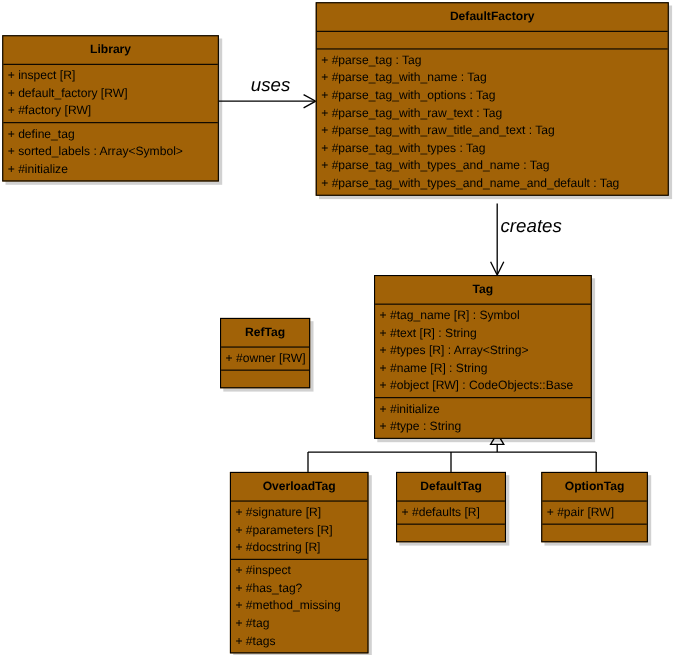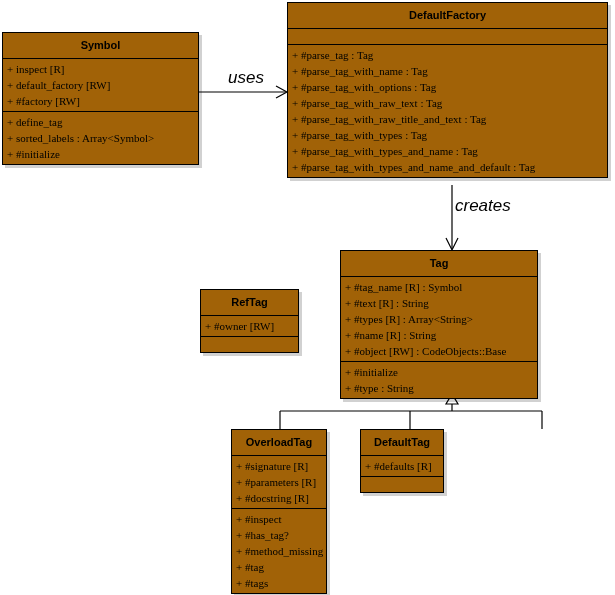--- a/index.html
+++ b/index.html
@@ -54,21 +54,20 @@
   }
   .compartment.empty {
     height: 15px;
     padding: 0;
   }
   .member {
     font-size: 11px;
     line-height: 16px;
     white-space: nowrap;
     padding: 0 3px 0 4px;
-    font-family: Liberation Serif, serif;
   }
   .edge-label {
     position: absolute;
     font-size: 17px;
     line-height: 13px;
     color: #000000;
     background: transparent;
     white-space: nowrap;
     z-index: 3;
     font-style: italic;
@@ -95,21 +94,21 @@
       <polygon points="452,394 446,404 458,404" fill="#ffffff" stroke="#000" stroke-width="1.2"></polygon>
       <line x1="452" y1="404" x2="452" y2="411" stroke="#000" stroke-width="1.2"></line>
       <line x1="280" y1="411" x2="542" y2="411" stroke="#000" stroke-width="1.2"></line>
       <line x1="280" y1="411" x2="280" y2="429" stroke="#000" stroke-width="1.2"></line>
       <line x1="410" y1="411" x2="410" y2="429" stroke="#000" stroke-width="1.2"></line>
       <line x1="542" y1="411" x2="542" y2="429" stroke="#000" stroke-width="1.2"></line>
     </g>
   </svg>
 
   <div class="uml-class" style="left:2px; top:32px; width:197px;">
-    <div class="cls-name">Symbol</div>
+    <div class="cls-name">Library</div>
     <div class="compartment">
       <div class="member">+ inspect [R]</div>
       <div class="member">+ default_factory [RW]</div>
       <div class="member">+ #factory [RW]</div>
     </div>
     <div class="compartment last">
       <div class="member">+ define_tag</div>
       <div class="member">+ sorted_labels : Array&lt;Symbol&gt;</div>
       <div class="member">+ #initialize</div>
     </div>
@@ -138,49 +137,56 @@
       <div class="member">+ #types [R] : Array&lt;String&gt;</div>
       <div class="member">+ #name [R] : String</div>
       <div class="member">+ #object [RW] : CodeObjects::Base</div>
     </div>
     <div class="compartment last">
       <div class="member">+ #initialize</div>
       <div class="member">+ #type : String</div>
     </div>
   </div>
 
-  <div class="uml-class" style="left:200px; top:289px; width:99px;">
+  <div class="uml-class" style="left:200px; top:289px; width:82px;">
     <div class="cls-name">RefTag</div>
     <div class="compartment">
       <div class="member">+ #owner [RW]</div>
     </div>
     <div class="compartment last empty"></div>
   </div>
 
-  <div class="uml-class" style="left:231px; top:429px; width:96px;">
+  <div class="uml-class" style="left:209px; top:429px; width:126px;">
     <div class="cls-name">OverloadTag</div>
     <div class="compartment">
       <div class="member">+ #signature [R]</div>
       <div class="member">+ #parameters [R]</div>
       <div class="member">+ #docstring [R]</div>
     </div>
     <div class="compartment last">
       <div class="member">+ #inspect</div>
       <div class="member">+ #has_tag?</div>
       <div class="member">+ #method_missing</div>
       <div class="member">+ #tag</div>
       <div class="member">+ #tags</div>
     </div>
   </div>
 
-  <div class="uml-class" style="left:360px; top:429px; width:84px;">
+  <div class="uml-class" style="left:360px; top:429px; width:100px;">
     <div class="cls-name">DefaultTag</div>
     <div class="compartment">
       <div class="member">+ #defaults [R]</div>
     </div>
     <div class="compartment last empty"></div>
   </div>
 
+  <div class="uml-class" style="left:492px; top:429px; width:97px;">
+    <div class="cls-name">OptionTag</div>
+    <div class="compartment">
+      <div class="member">+ #pair [RW]</div>
+    </div>
+    <div class="compartment last empty"></div>
+  </div>
 
   <div class="edge-label" style="left:228px; top:71px;">uses</div>
   <div class="edge-label" style="left:455px; top:199px;">creates</div>
 
 </div>
 
 </body></html>

